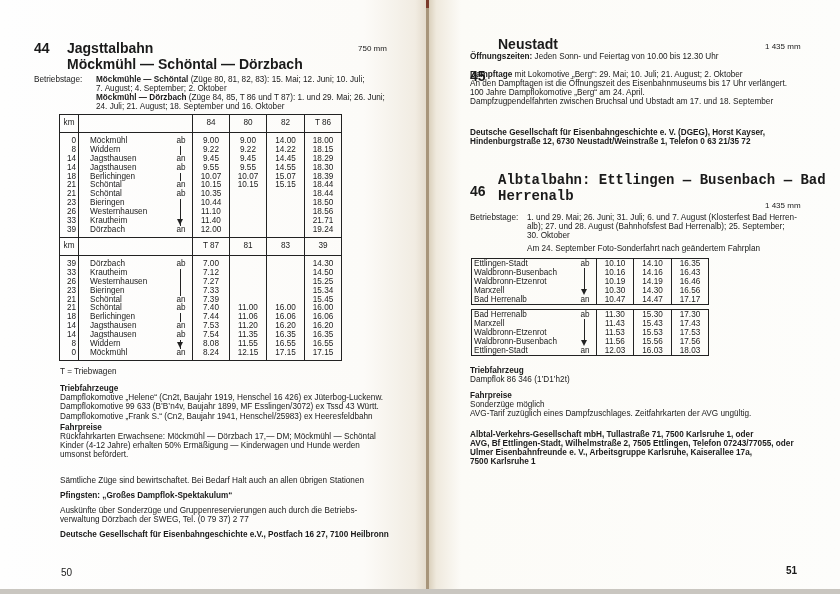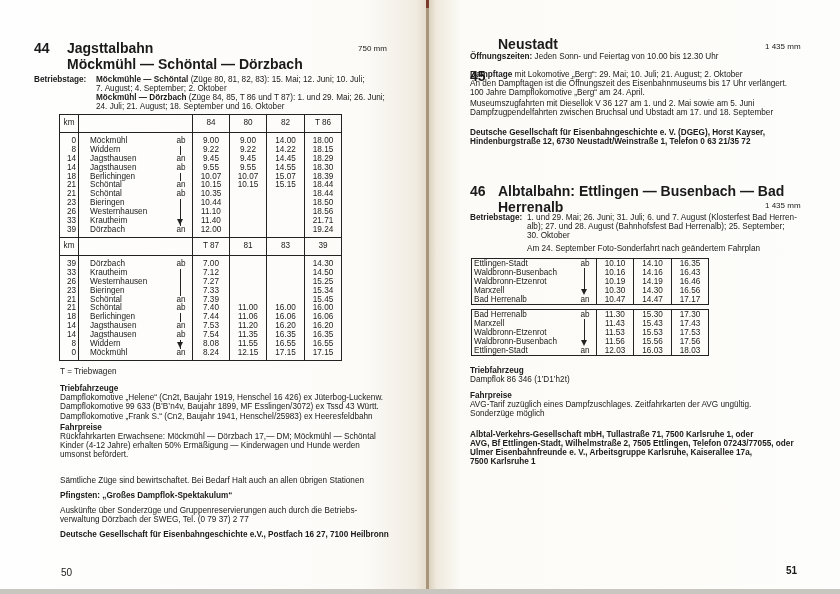--- a/index.html
+++ b/index.html
@@ -15,21 +15,21 @@
   .spine { position: absolute; left: 426px; top: 0; width: 3px; height: 594px; background: #a8957a; }
   .spine-top { position: absolute; left: 426px; top: 0; width: 3px; height: 8px; background: #7a3a2a; }
   .bottom-edge { position: absolute; left: 0; top: 589px; width: 840px; height: 5px; background: #c9c6c0; }
   .abs { position: absolute; }
 
   .sec-num { font-weight: bold; font-size: 14px; }
   .sec-title { font-weight: bold; font-size: 14px; line-height: 16px; }
   .gauge { font-size: 8px; }
   .small { font-size: 8.2px; line-height: 9.4px; }
   .bold { font-weight: bold; }
-  .lbl { font-weight: bold; }
+  .lbl { font-weight: normal; }
 
   table.tt { border-collapse: collapse; font-size: 8.2px; line-height: 8.9px; }
   table.tt td, table.tt th { border: 1px solid #222; padding: 0; vertical-align: top; }
   table.tt th { font-weight: normal; height: 17px; vertical-align: middle; text-align: center; }
   table.tt td.km { text-align: right; padding-right: 2px; }
   table.tt td.st { padding-left: 11px; }
   table.tt td.t { text-align: center; }
   table.tt td.body { padding-top: 4px; padding-bottom: 2px; }
   .row { display: block; white-space: nowrap; height: 8.9px; }
   .stwrap { display: flex; }
@@ -336,31 +336,30 @@
 
 <div class="abs small" style="left:470px;top:52px;width:360px;">
   <span class="bold">Öffnungszeiten:</span>
   <span>Jeden Sonn- und Feiertag von 10.00 bis 12.30 Uhr</span>
 </div>
 
 <div class="abs small" style="left:470px;top:70px;width:365px;">
   <div class="row"><span class="bold">Dampftage</span><span> mit Lokomotive „Berg“: 29. Mai; 10. Juli; 21. August; 2. Oktober</span></div>
   <div class="row">An den Dampftagen ist die Öffnungszeit des Eisenbahnmuseums bis 17 Uhr verlängert.</div>
   <div class="row">100 Jahre Dampflokomotive „Berg“ am 24. April.</div>
-  <div class="row" style="margin-top:2px;">Museumszugfahrten mit Diesellok V 36 127 am 1. und 2. Mai sowie am 5. Juni</div>
   <div class="row">Dampfzugpendelfahrten zwischen Bruchsal und Ubstadt am 17. und 18. September</div>
 </div>
 
 <div class="abs small bold" style="left:470px;top:128px;width:365px;">
   <div class="row">Deutsche Gesellschaft für Eisenbahngeschichte e. V. (DGEG), Horst Kayser,</div>
   <div class="row">Hindenburgstraße 12, 6730 Neustadt/Weinstraße 1, Telefon 0 63 21/35 72</div>
 </div>
 
 <div class="abs sec-num" style="left:470px;top:183px;">46</div>
-<div class="abs sec-title" style="left:498px;top:183px;">Albtalbahn: Ettlingen — Busenbach — Bad Herrenalb</div>
+<div class="abs sec-title" style="left:498px;top:172px;font-family:Liberation Mono, monospace;">Albtalbahn: Ettlingen — Busenbach — Bad Herrenalb</div>
 <div class="abs gauge" style="left:765px;top:201px;">1 435 mm</div>
 
 <div class="abs small" style="left:470px;top:213px;width:365px;">
   <span class="lbl" style="position:absolute;left:0;top:0;">Betriebstage:</span>
   <div style="margin-left:57px;">
     <div class="row">1. und 29. Mai; 26. Juni; 31. Juli; 6. und 7. August (Klosterfest Bad Herren-</div>
     <div class="row">alb); 27. und 28. August (Bahnhofsfest Bad Herrenalb); 25. September;</div>
     <div class="row">30. Oktober</div>
     <div class="row" style="margin-top:4px;">Am 24. September Foto-Sonderfahrt nach geändertem Fahrplan</div>
   </div>
@@ -466,22 +465,22 @@
     </table>
 </div>
 
 <div class="abs small" style="left:470px;top:366px;width:360px;">
   <div class="row bold">Triebfahrzeug</div>
   <div class="row">Dampflok 86 346 (1’D1’h2t)</div>
 </div>
 
 <div class="abs small" style="left:470px;top:391px;width:360px;">
   <div class="row bold">Fahrpreise</div>
+  <div class="row">Sonderzüge möglich</div>
   <div class="row">AVG-Tarif zuzüglich eines Dampfzuschlages. Zeitfahrkarten der AVG ungültig.</div>
-  <div class="row">Sonderzüge möglich</div>
 </div>
 
 <div class="abs small bold" style="left:470px;top:430px;width:365px;">
   <div class="row">Albtal-Verkehrs-Gesellschaft mbH, Tullastraße 71, 7500 Karlsruhe 1, oder</div>
   <div class="row">AVG, Bf Ettlingen-Stadt, Wilhelmstraße 2, 7505 Ettlingen, Telefon 07243/77055, oder</div>
   <div class="row">Ulmer Eisenbahnfreunde e. V., Arbeitsgruppe Karlsruhe, Kaiserallee 17a,</div>
   <div class="row">7500 Karlsruhe 1</div>
 </div>
 
 <div class="abs" style="left:786px;top:565px;font-size:10px;font-weight:bold;">51</div>

